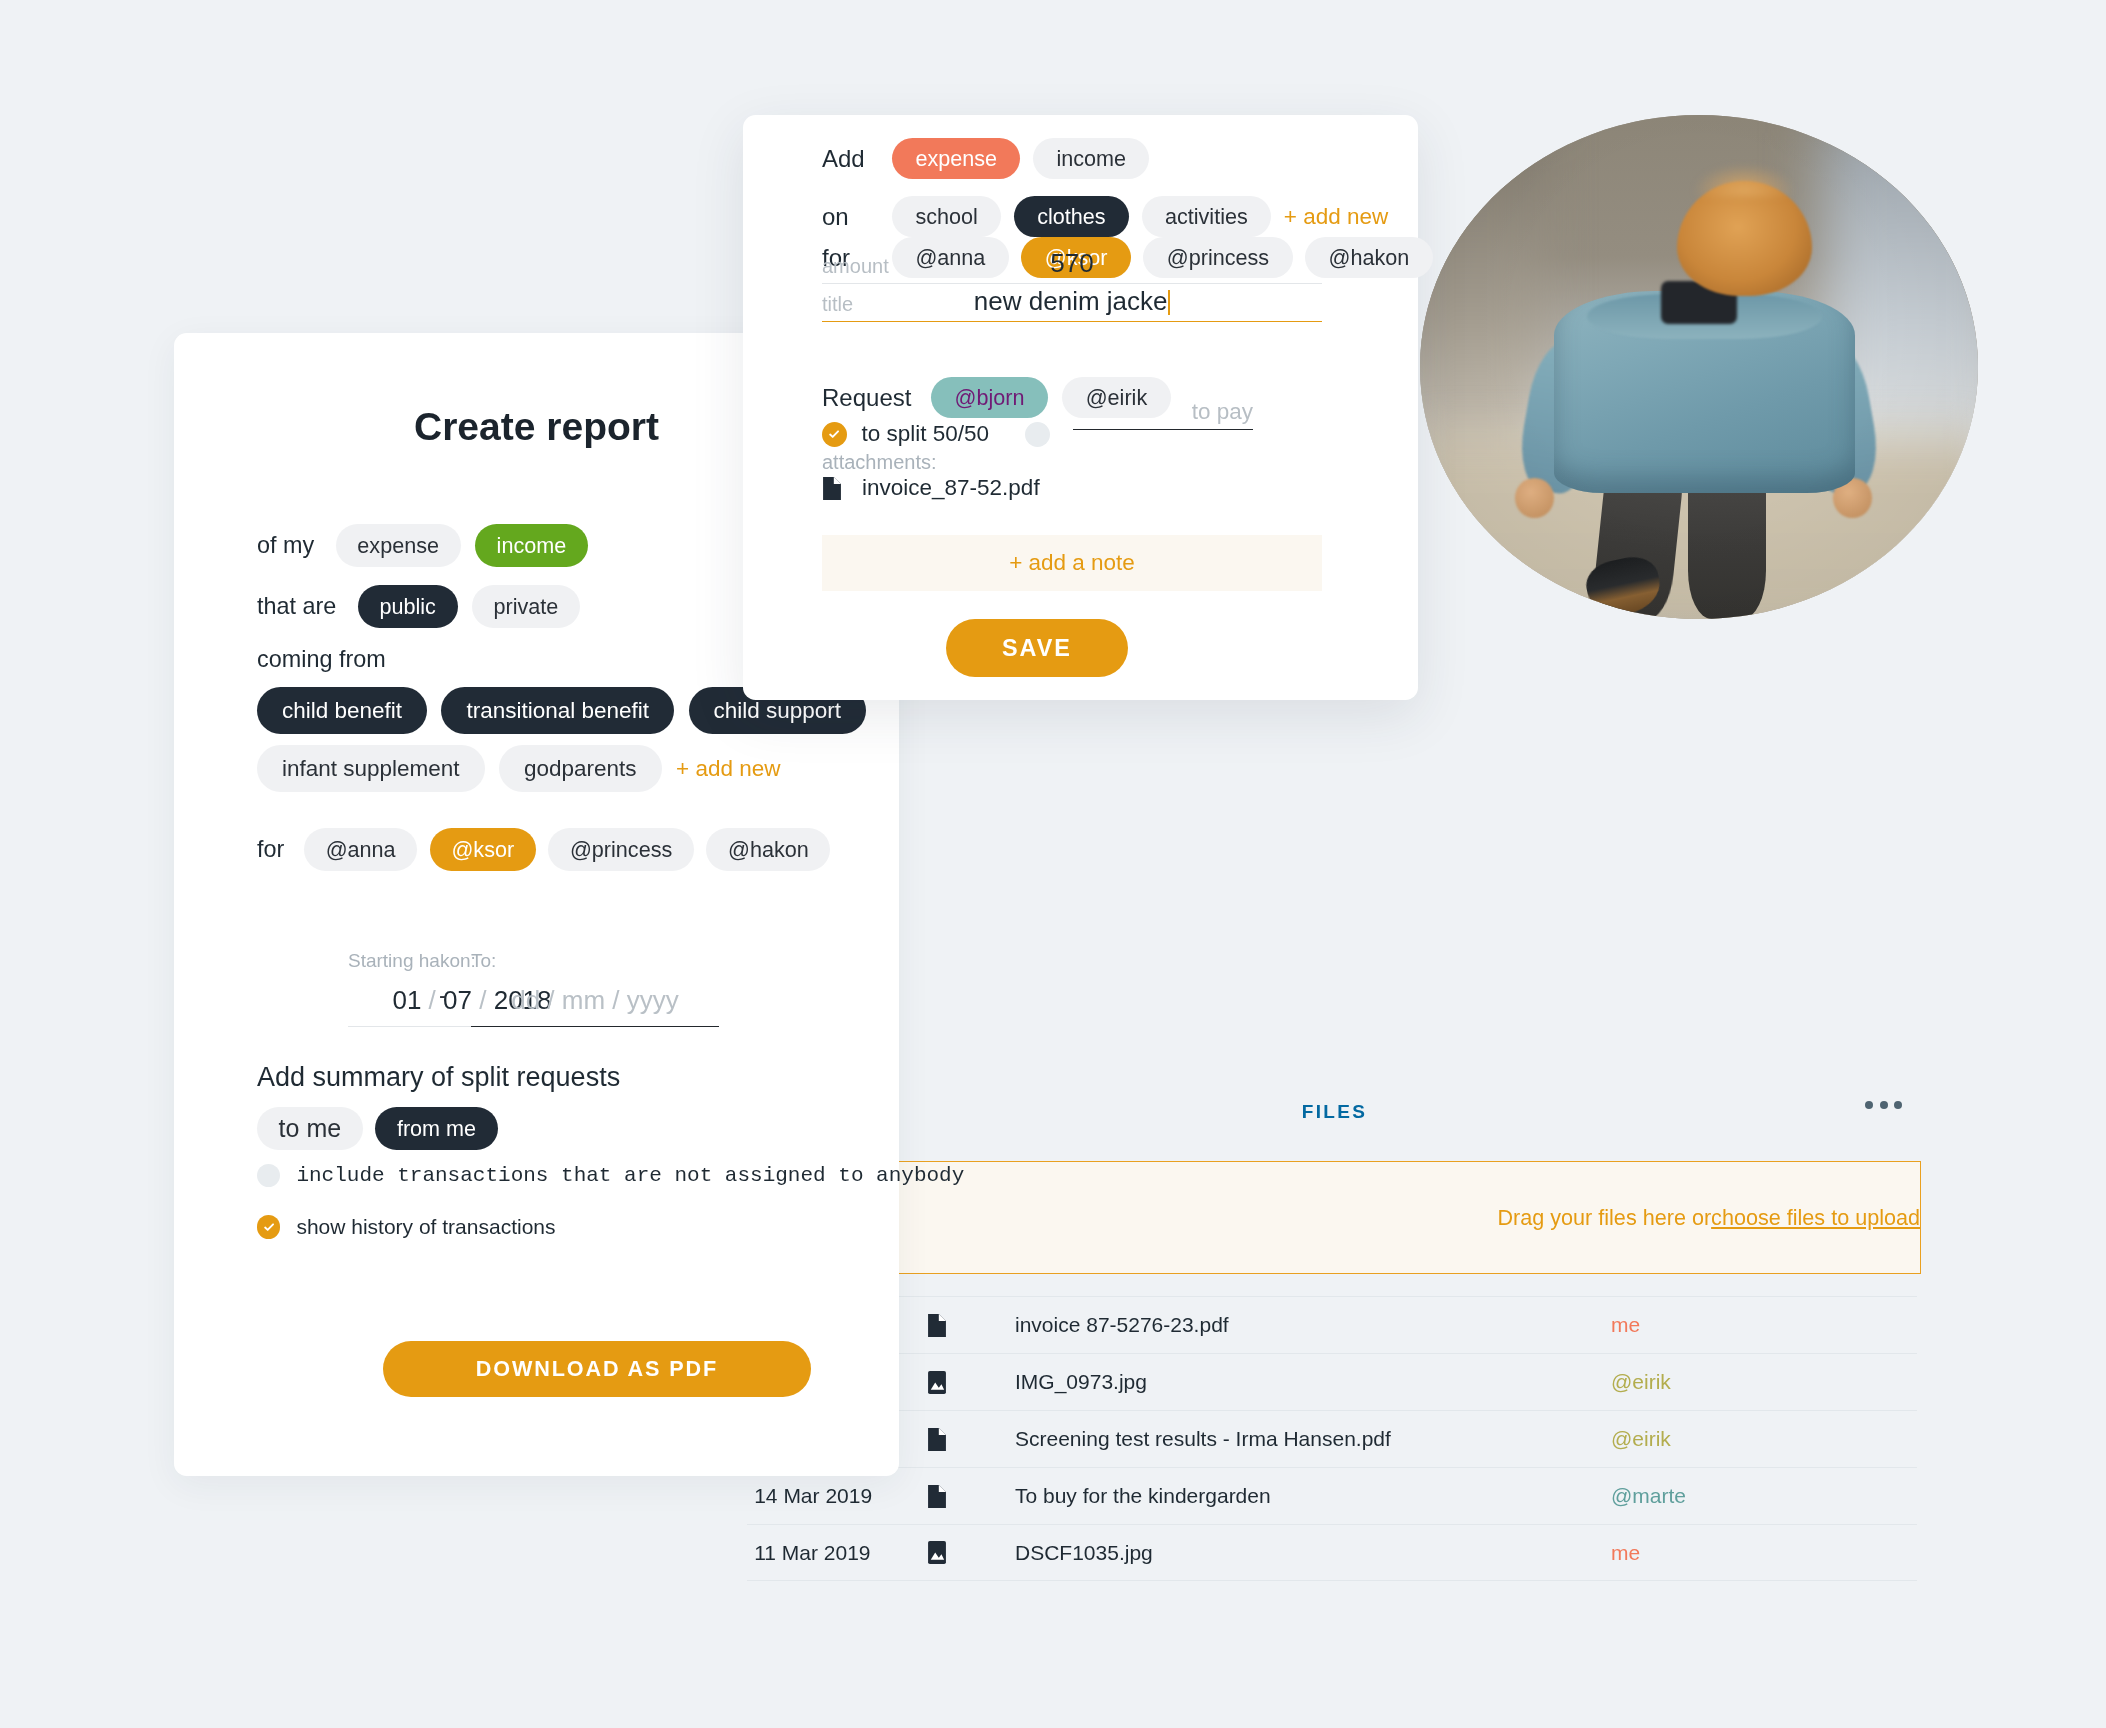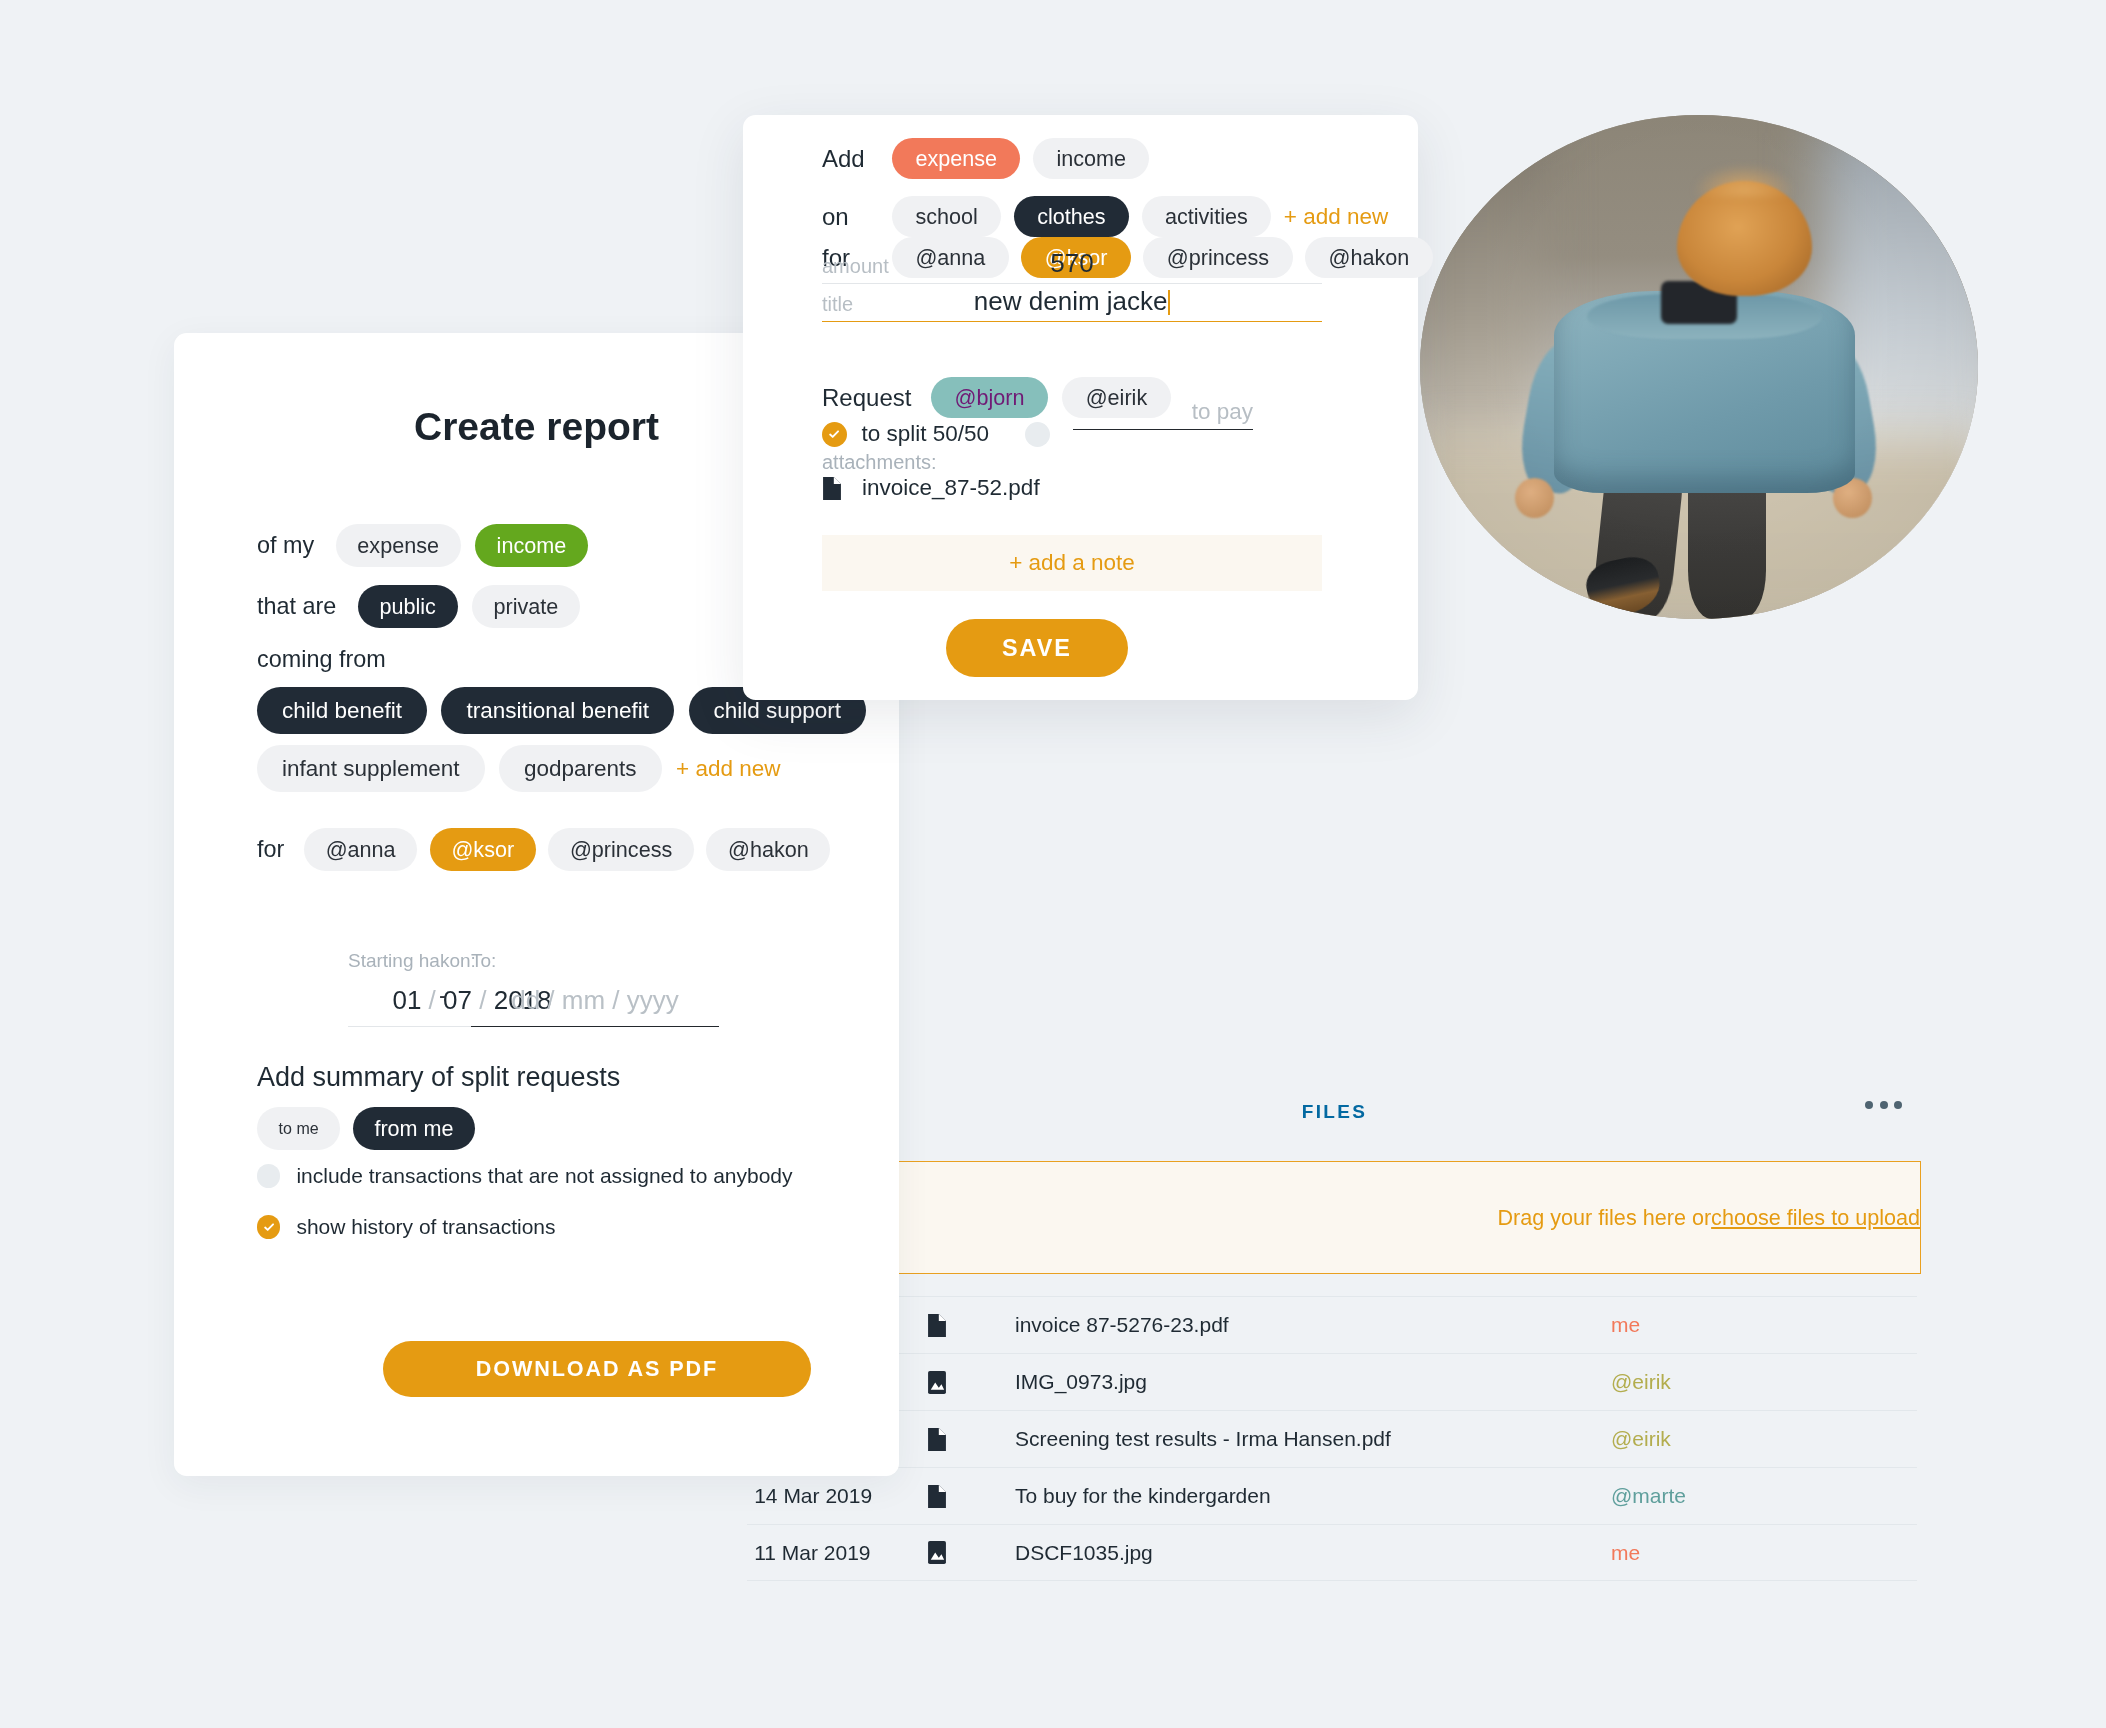--- a/index.html
+++ b/index.html
@@ -523,25 +523,25 @@
   <div class="dlabel">To:</div>
   <div class="dval" style="border-bottom:1.8px solid #23282d">
     <span class="dph">dd / mm / yyyy</span>
   </div>
 </div>
 <div id="dash" style="left:439px; top:981px;">-</div>
 
 <div id="summary-label" style="position:absolute; left:257px; top:1062px; font-size:27px;">Add summary of split requests</div>
 
 <div class="rrow" id="rr-summary" style="position:absolute; left:257px; top:1107px; gap:12.6px;">
-  <span class="chip" style="font-size:16px;padding:0 21.6px;height:43px;">to me</span>
+  <span class="chip" style="font-size:25px;padding:0 21.6px;height:43px;">to me</span>
   <span class="chip dark" style="font-size:21.6px;padding:0 21.6px;height:43px;">from me</span>
 </div>
 
-<div class="ck" id="ck1" style="left:257px; top:1164px;">
+<div class="ck" id="ck1" style="left:257px; top:1164px;font-family:Liberation Mono, monospace;">
   <span class="dot"></span>
   <span>include transactions that are not assigned to anybody</span>
 </div>
 
 <div class="ck" id="ck2" style="left:257px; top:1215px;">
   <span class="dot on">
     <svg width="14.4" height="14.4" viewBox="0 0 16 16">
       <path d="M3.5 8.4 L6.3 11 L12.3 4.8" fill="none" stroke="#fff" stroke-width="2.1" stroke-linecap="round" stroke-linejoin="round"></path>
     </svg>
   </span>

